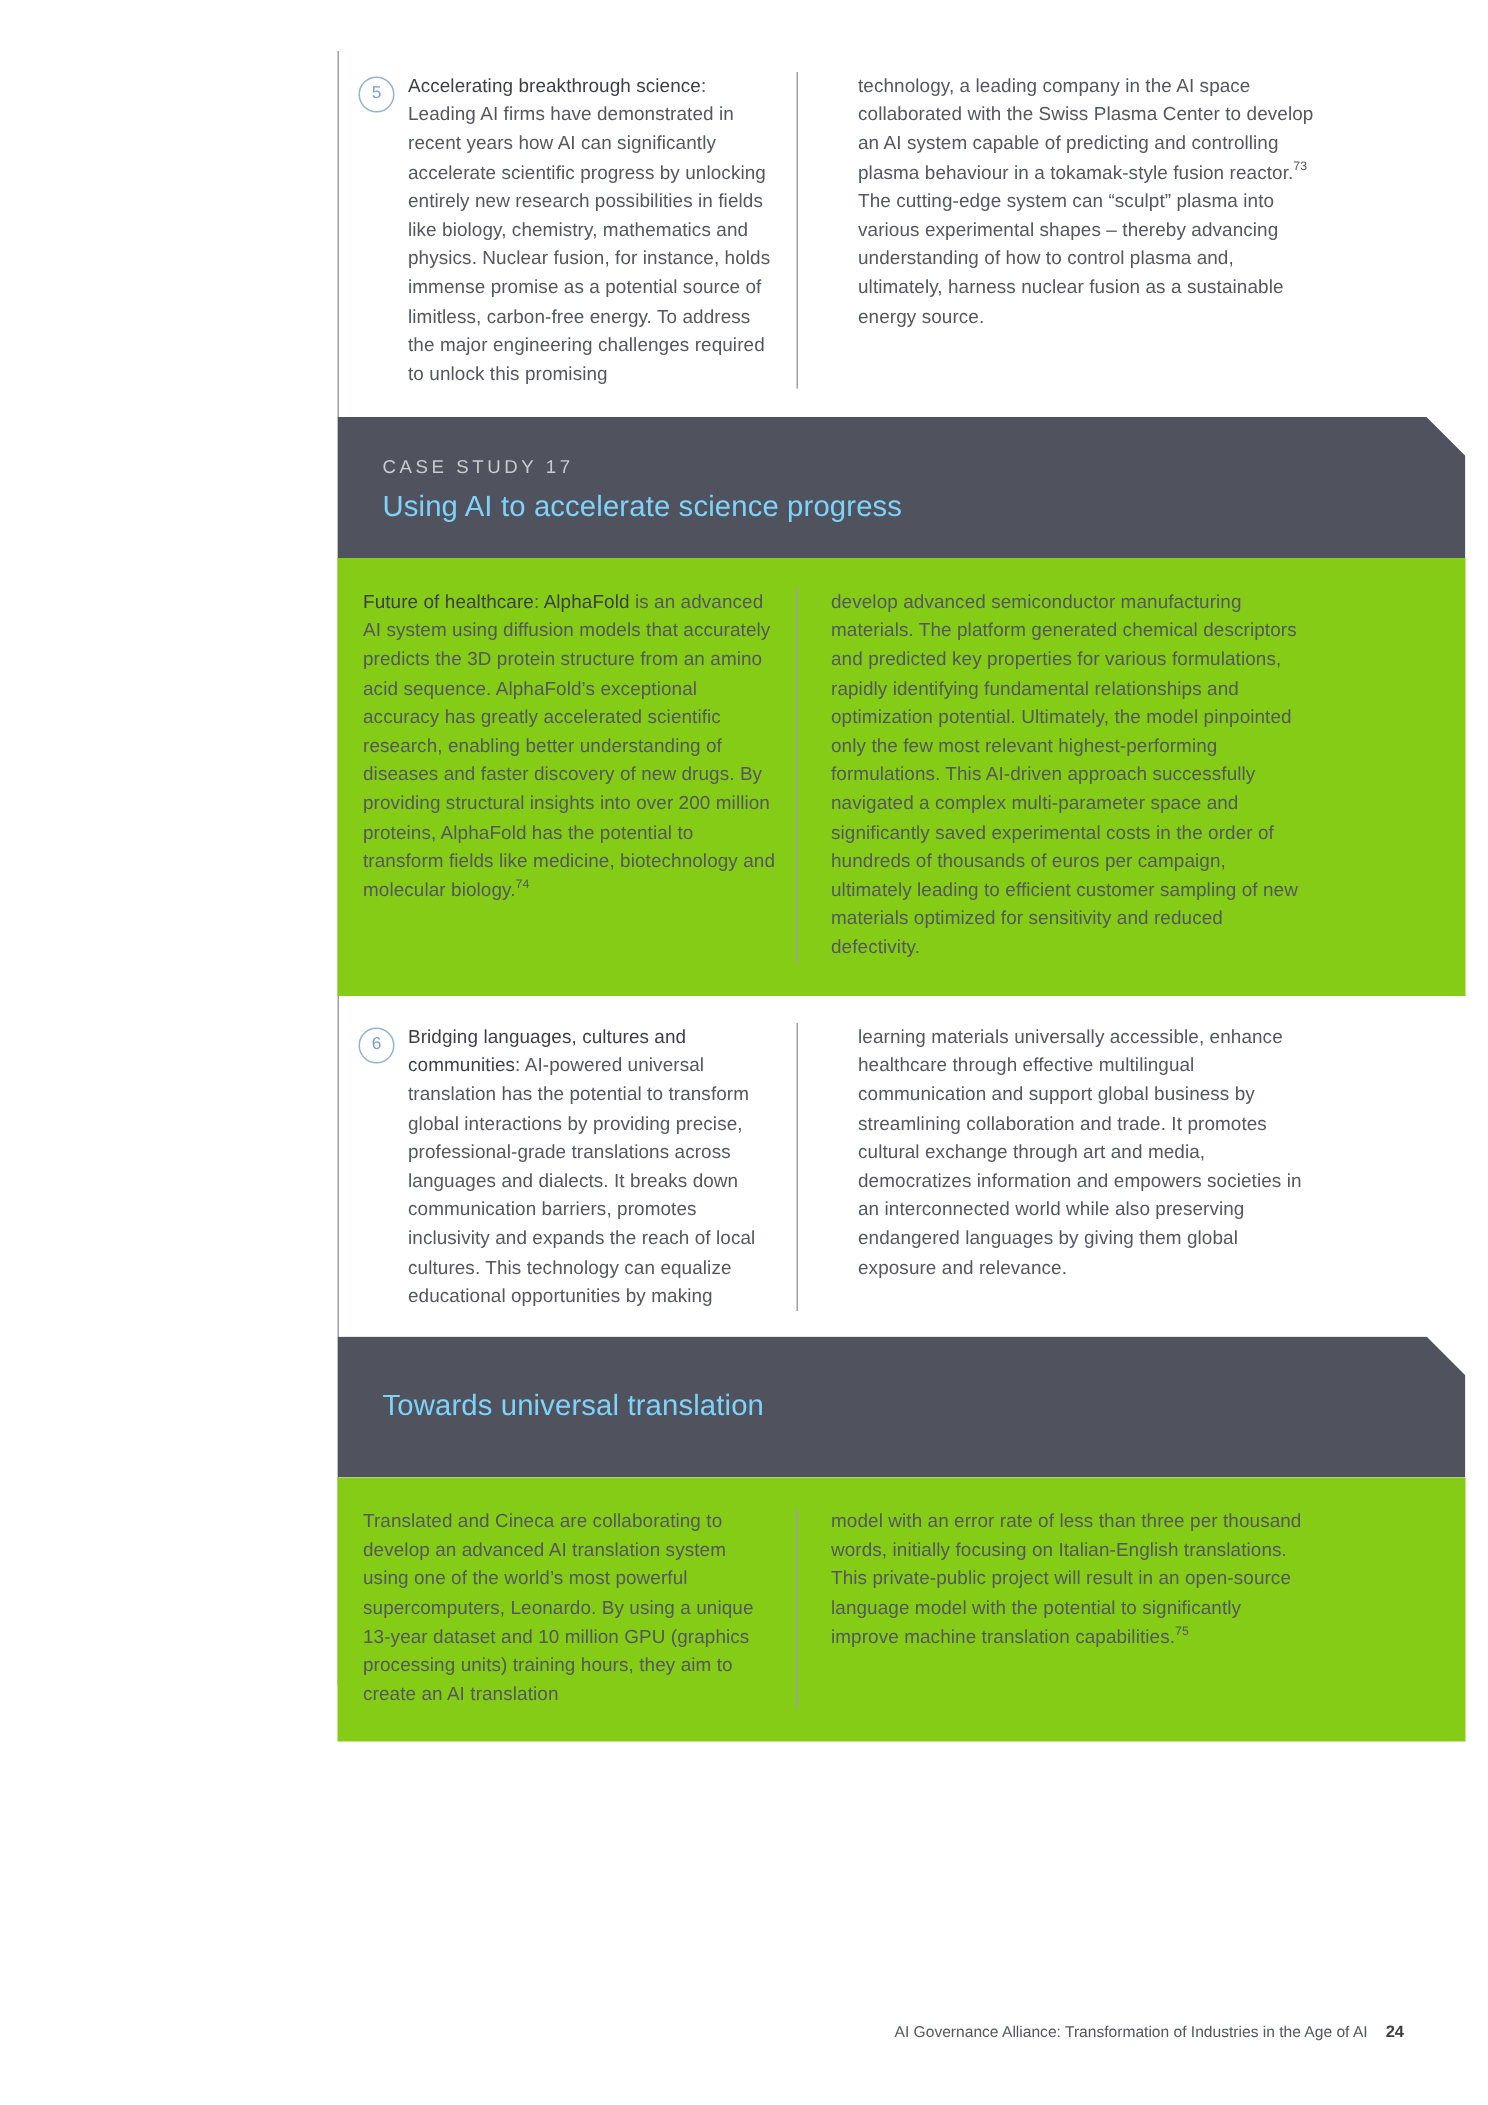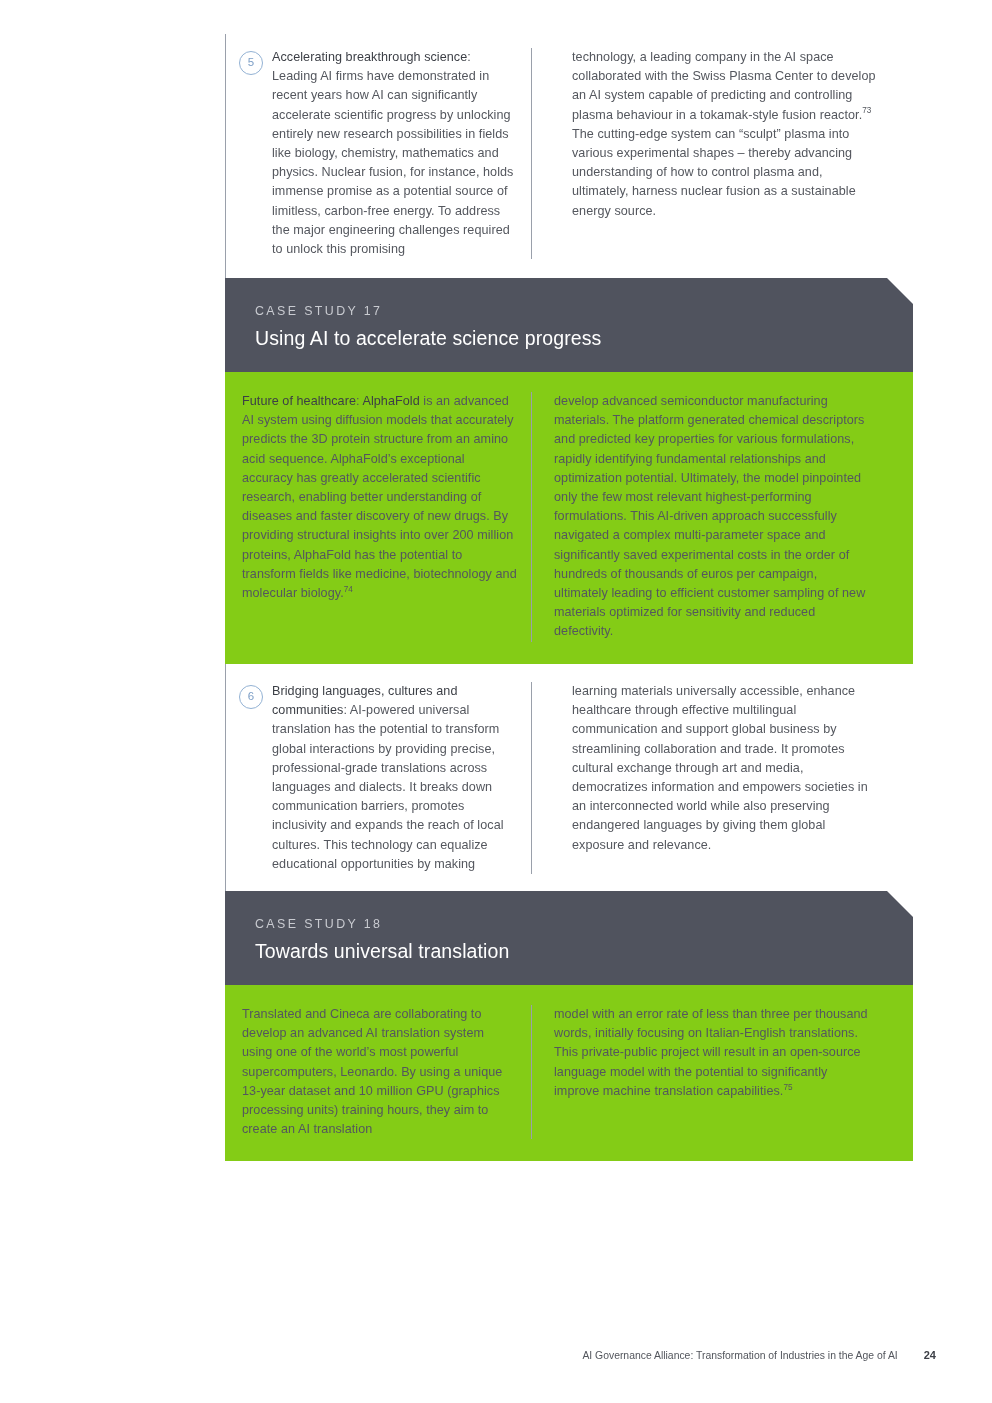--- a/index.html
+++ b/index.html
@@ -90,39 +90,39 @@
     width: 355px;
     padding-left: 40px;
     padding-right: 10px;
     box-sizing: border-box;
   }
 
   
   .case-study {
     position: absolute;
     left: 225px;
-    width: 688px;
+    width: 752px;
   }
   .cs-header {
     position: relative;
     background: #50535e;
     height: 94px;
     box-sizing: border-box;
     padding: 26px 0 0 30px;
     -webkit-clip-path: polygon(0 0, calc(100% - 26px) 0, 100% 26px, 100% 100%, 0 100%);
     clip-path: polygon(0 0, calc(100% - 26px) 0, 100% 26px, 100% 100%, 0 100%);
   }
   .cs-eyebrow {
     color: #c9cbd1;
     font-size: 12.4px;
     letter-spacing: 2.4px;
     font-weight: normal;
   }
   .cs-title {
-    color: #ffffff;
+    color: #7dd3fc;
     font-size: 19.5px;
     margin-top: 9px;
     letter-spacing: 0.1px;
   }
   .cs-body {
     background: #84cc16;
     padding: 20px 0 22px 0;
   }
   .cs-body .two-col .col-left {
     width: 306px;
@@ -143,21 +143,21 @@
     right: 56px;
     top: 1349px;
     font-size: 10.4px;
     color: #6d7079;
     white-space: nowrap;
   }
   .footer .ftr-bold { color: #53565d; text-align: center; }
   .footer .ftr-page {
     color: #3c3f46;
     font-weight: bold;
-    margin-left: 26px;
+    margin-left: 12px;
     font-size: 11px;
   }
 </style>
 </head>
 <body>
 
 <div id="page">
 
   <div class="left-rule"></div>
 
@@ -202,21 +202,20 @@
       </div>
       <div class="divider"></div>
       <div class="col-right col-text">
         <span>learning materials universally accessible, enhance healthcare through effective multilingual communication and support global business by streamlining collaboration and trade. It promotes cultural exchange through art and media, democratizes information and empowers societies in an interconnected world while also preserving endangered languages by giving them global exposure and relevance.</span>
       </div>
     </div>
   </div>
 
   <div class="case-study" style="top:891px;">
     <div class="cs-header">
-      <div class="cs-eyebrow">CASE STUDY 18</div>
       <div class="cs-title">Towards universal translation</div>
     </div>
     <div class="cs-body">
       <div class="two-col">
         <div class="col-left col-text">
           <div class="para">
             <span>Translated and Cineca are collaborating to develop an advanced AI translation system using one of the world’s most powerful supercomputers, Leonardo. By using a unique 13-year dataset and 10 million GPU (graphics processing units) training hours, they aim to create an AI translation</span>
           </div>
         </div>
         <div class="divider"></div>

